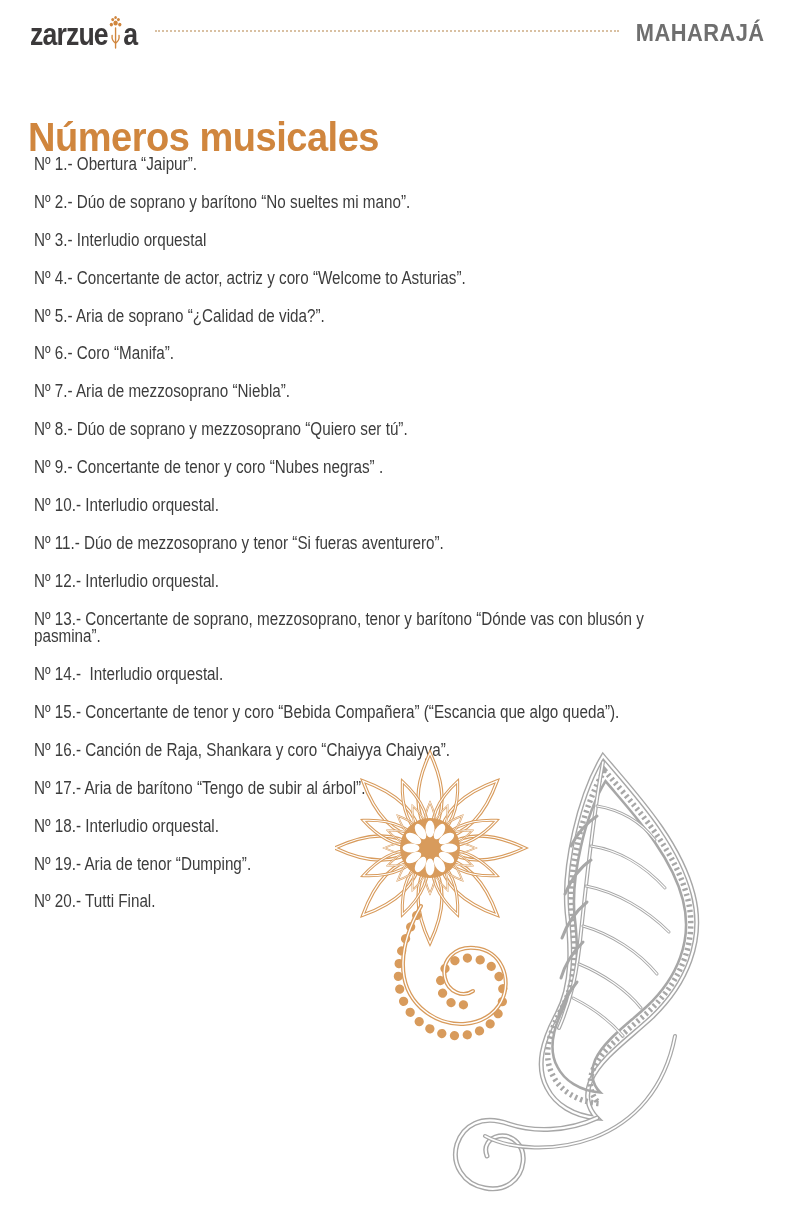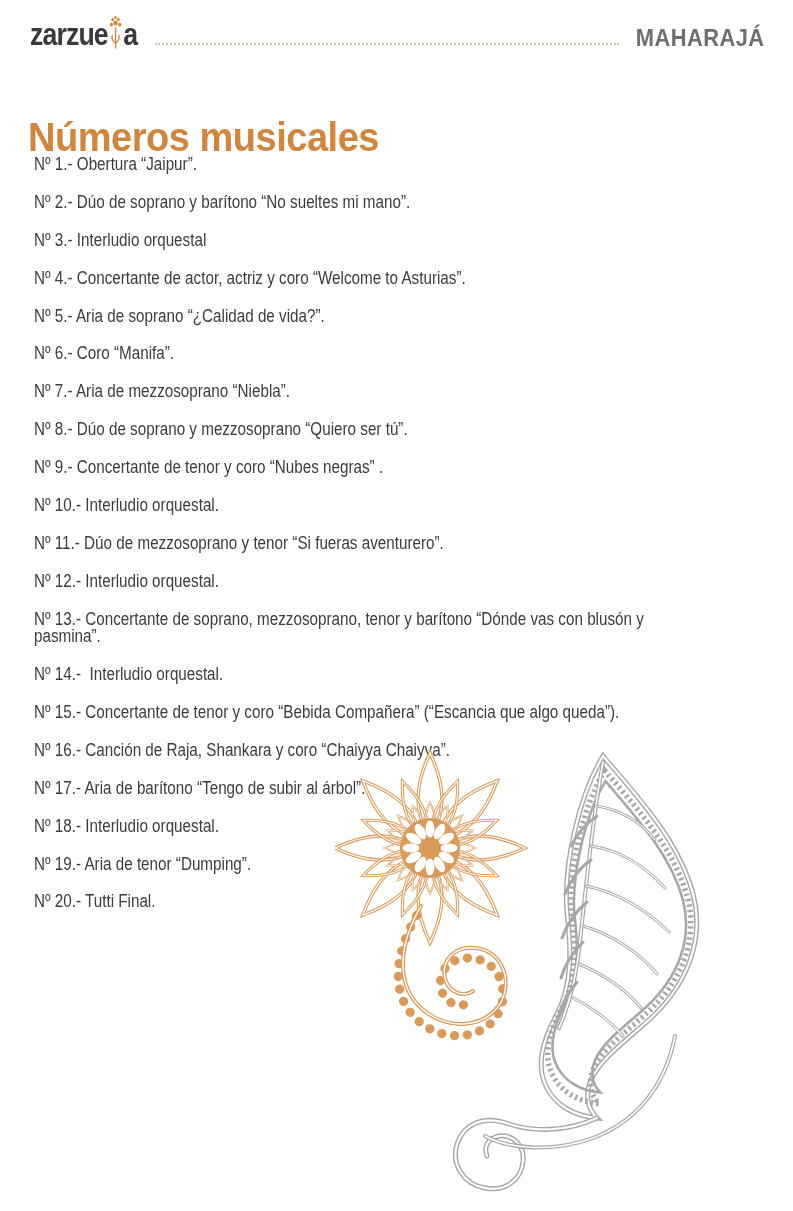--- a/index.html
+++ b/index.html
@@ -8,21 +8,21 @@
     width:793px; height:1211px;
     margin:0 auto;
     background:#ffffff;
     overflow:hidden;
     font-family:"Liberation Sans", sans-serif;
     color:#3c3c3c;
   }
   
   .header {
     position:absolute; left:30px; right:28px; top:16px;
-    display:flex; align-items:flex-end;
+    display:flex; align-items:center;
   }
   .logo {
     display:flex; align-items:flex-end;
     transform:scaleX(0.86); transform-origin:0 100%;
     font-size:31px; font-weight:700; letter-spacing:-1px;
     color:#3b393a; line-height:30px;
     white-space:nowrap;
   }
   .logo .logo-flower { margin:0 0 0 1px; display:block; }
   .header-rule {

